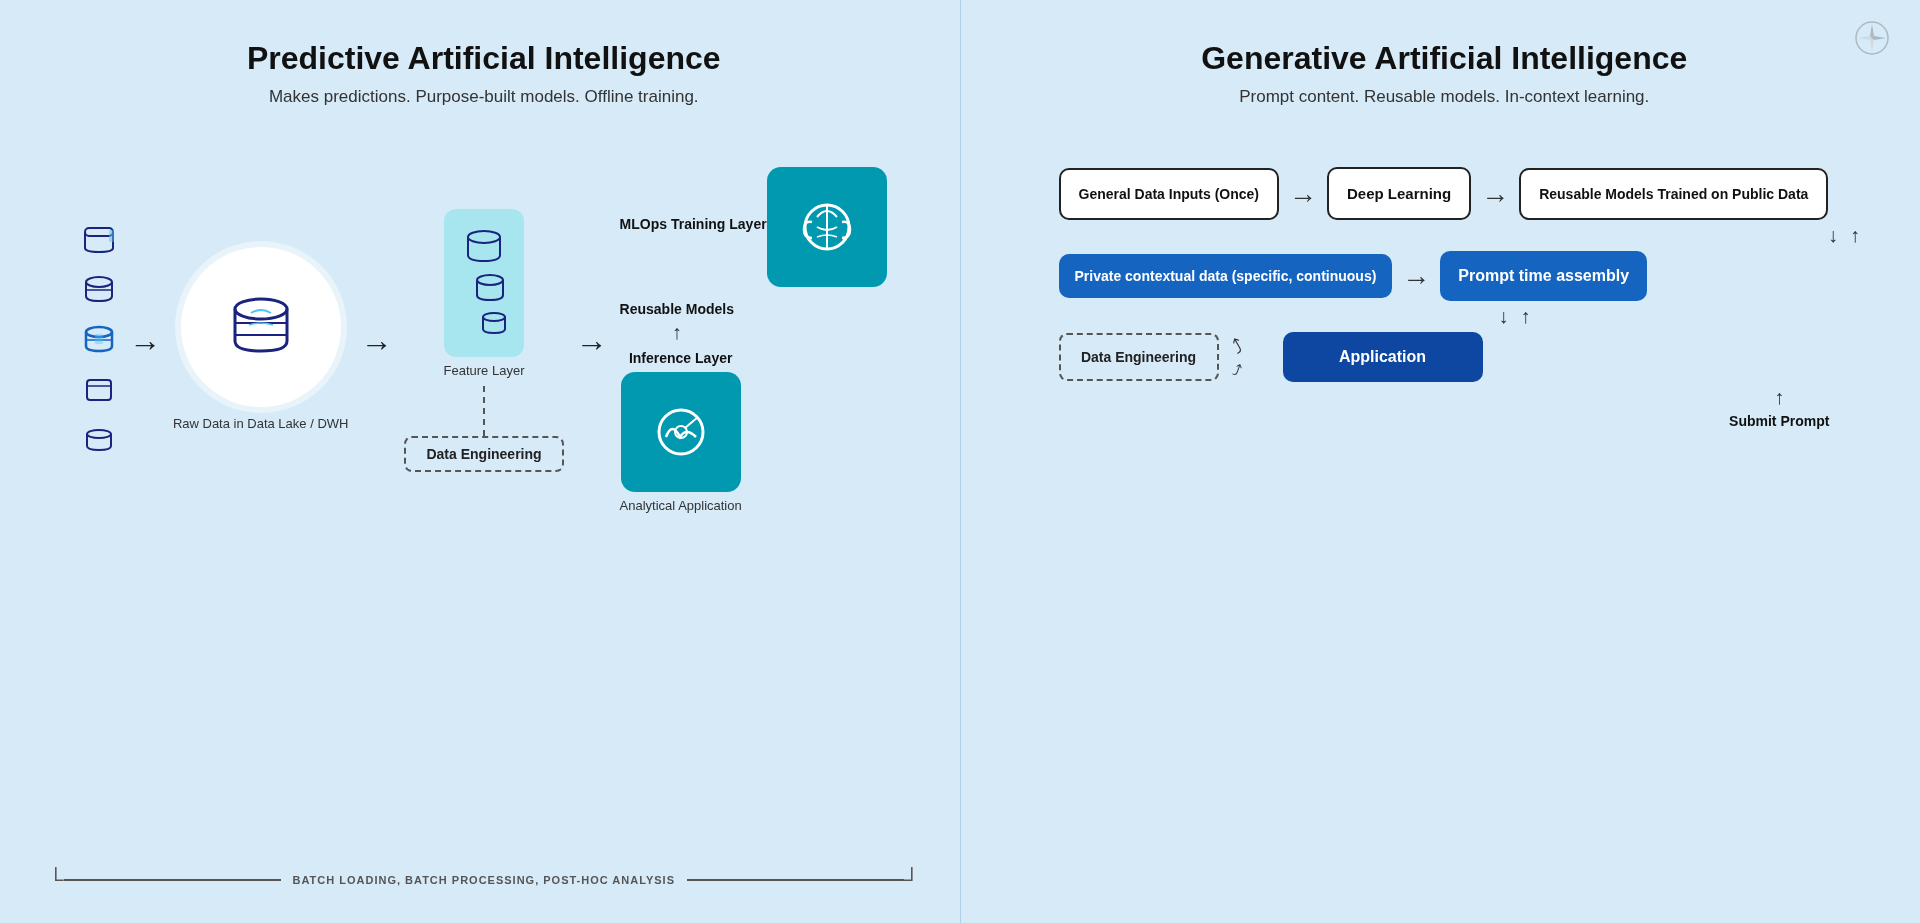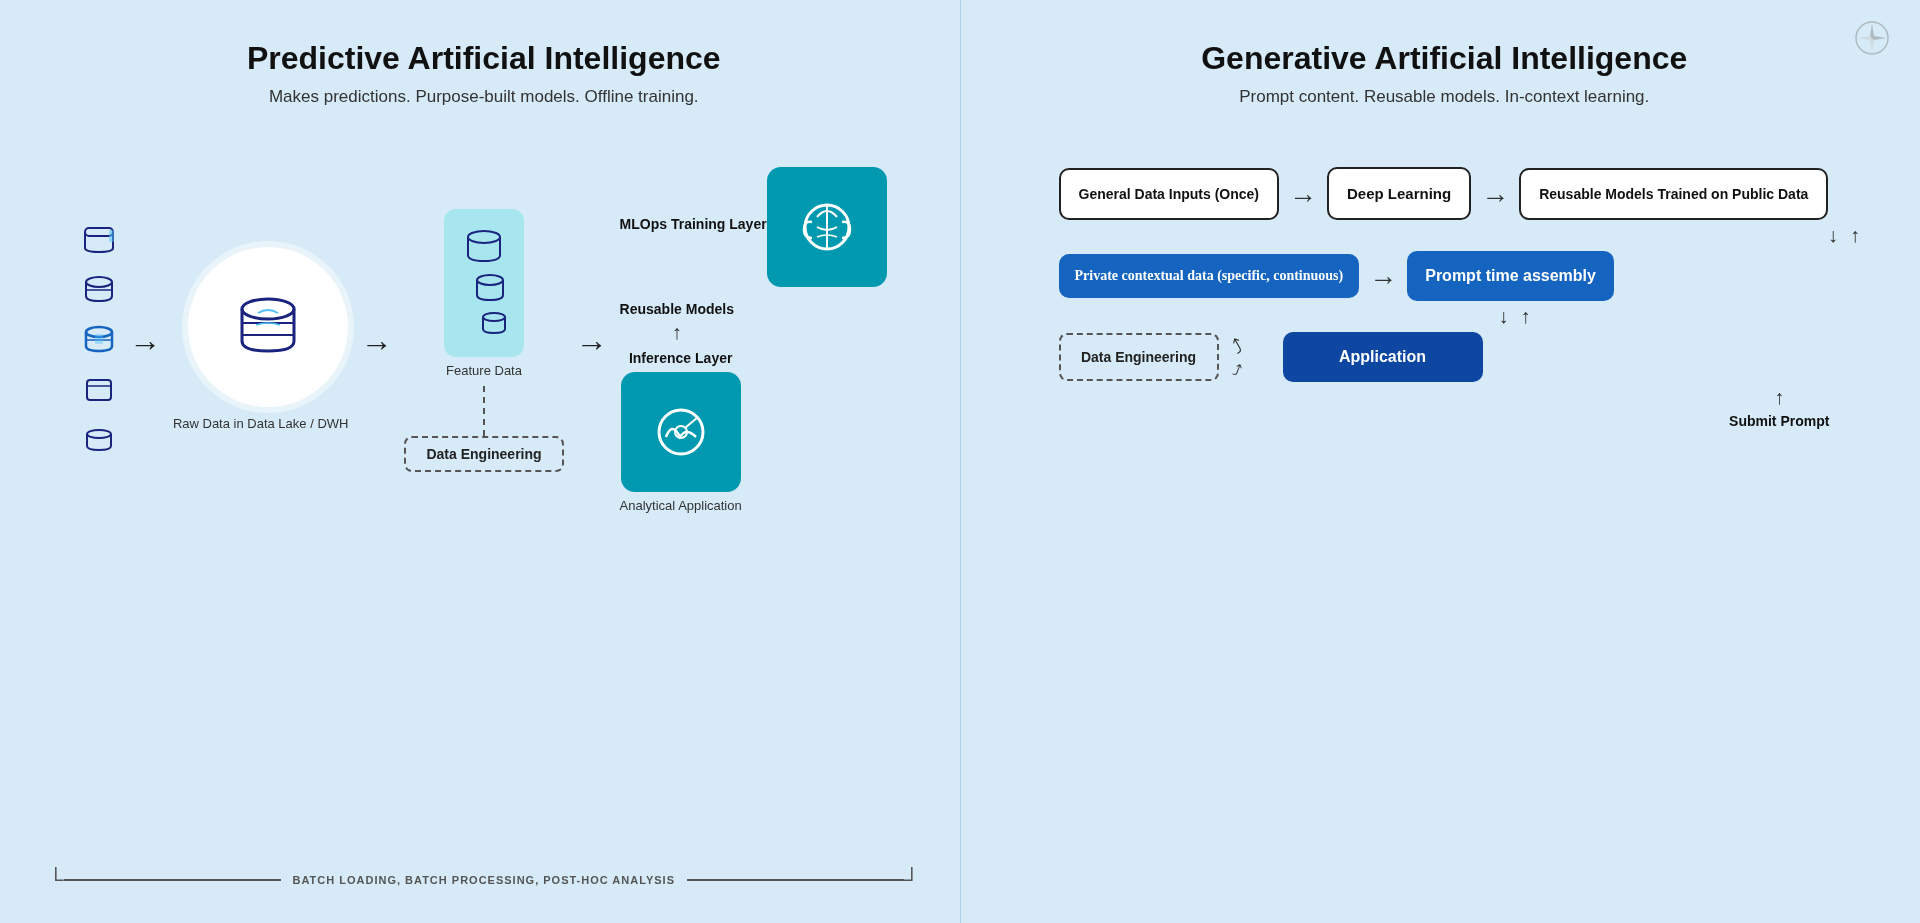--- a/index.html
+++ b/index.html
@@ -155,21 +155,20 @@
 
     .private-box {
       background: #1565c0;
       border-radius: 10px;
       padding: 14px 16px;
       font-size: 14px;
       font-weight: 700;
       color: #fff;
       text-align: center;
       min-width: 180px;
-      font-family: Liberation Serif, serif;
     }
 
     .compass-icon {
       position: absolute;
       top: 20px;
       right: 30px;
       width: 36px;
       height: 36px;
       opacity: 0.5;
     }
@@ -206,21 +205,21 @@
           <line x1="6" y1="14" x2="30" y2="14" stroke="#1a237e" stroke-width="1.5"></line>
         </svg>
       <svg class="db-icon" viewBox="0 0 36 36">
           <ellipse cx="18" cy="12" rx="12" ry="4" fill="none" stroke="#1a237e" stroke-width="2"></ellipse>
           <path d="M6 12 v12 q0 4 12 4 t12-4 V12" fill="none" stroke="#1a237e" stroke-width="2"></path>
         </svg>
     </div>
 
     <span style="font-size:32px; color:#222; margin:0 12px;">→</span>
 
-    <div style="display:flex; flex-direction:column; align-items:flex-end;">
+    <div style="display:flex; flex-direction:column; align-items:center;">
       <div class="central-circle">
         <svg viewBox="0 0 80 80">
           <ellipse cx="40" cy="22" rx="26" ry="10" fill="none" stroke="#1a237e" stroke-width="3"></ellipse>
           <path d="M14 22 v32 q0 10 26 10 t26-10 V22" fill="none" stroke="#1a237e" stroke-width="3"></path>
           <line x1="14" y1="36" x2="66" y2="36" stroke="#1a237e" stroke-width="2"></line>
           <line x1="14" y1="48" x2="66" y2="48" stroke="#1a237e" stroke-width="2"></line>
           <path d="M30 26 q10-6 20 0" fill="none" stroke="#4fc3f7" stroke-width="2"></path>
           <path d="M28 38 q12-4 24 0" fill="none" stroke="#4fc3f7" stroke-width="1.5"></path>
         </svg>
       </div>
@@ -239,21 +238,21 @@
         <svg width="32" height="30" viewBox="0 0 32 30" style="margin-left:12px;">
           <ellipse cx="16" cy="7" rx="13" ry="5" fill="none" stroke="#1a237e" stroke-width="2"></ellipse>
           <path d="M3 7 v15 q0 5 13 5 t13-5 V7" fill="none" stroke="#1a237e" stroke-width="2"></path>
         </svg>
         <svg width="28" height="26" viewBox="0 0 28 26" style="margin-left:20px;">
           <ellipse cx="14" cy="6" rx="11" ry="4" fill="none" stroke="#1a237e" stroke-width="2"></ellipse>
           <path d="M3 6 v12 q0 4 11 4 t11-4 V6" fill="none" stroke="#1a237e" stroke-width="2"></path>
         </svg>
       </div>
       <div style="font-size:13px; color:#333; text-align:center; margin-top:6px;">Feature
-Data</div>
+Layer</div>
 
       <div style="border-left:2px dashed #555; height:50px; margin-top:8px;"></div>
       <div class="data-eng-box">
         <span>Data Engineering</span>
       </div>
     </div>
 
     <span style="font-size:32px; color:#222; margin:0 12px;">→</span>
 
     <div style="display:flex; flex-direction:column; align-items:flex-start; gap:0; position:relative;">

